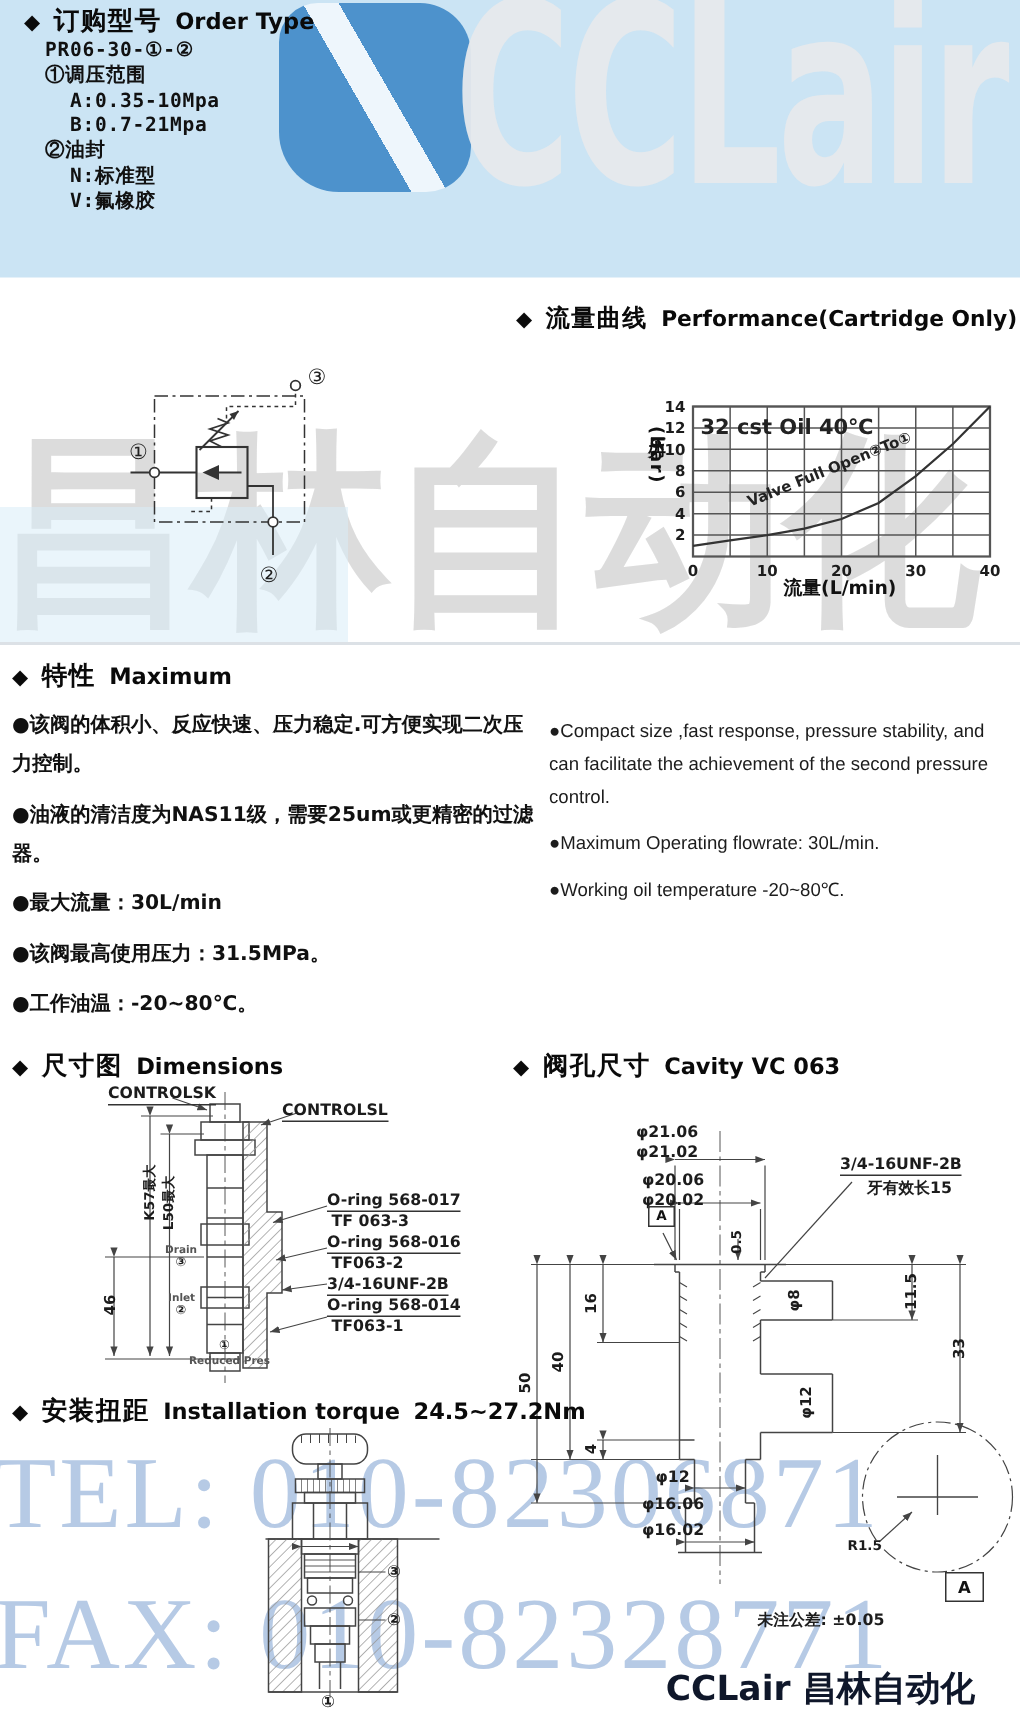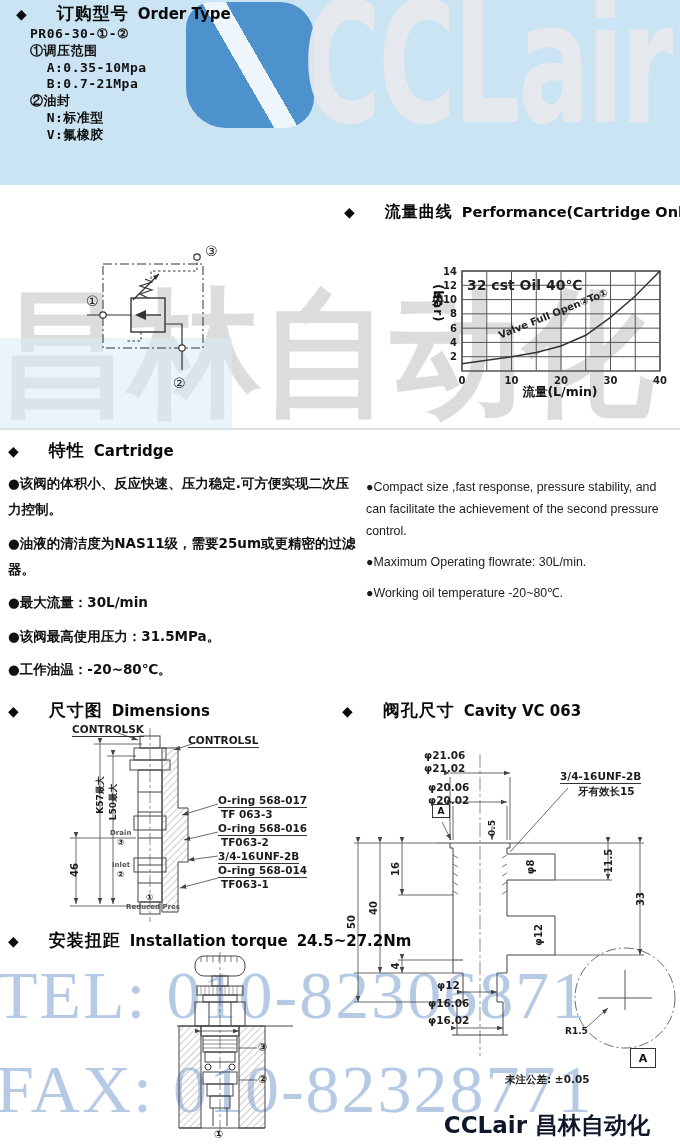--- a/index.html
+++ b/index.html
@@ -21,21 +21,21 @@
            color:#d7d7d7; opacity:.85; white-space:nowrap; transform:scaleX(.95);
            transform-origin:left top; letter-spacing:0; }
   .band2b { left:0; top:338px; width:232px; height:92px; background:#d9ecf8; opacity:.55; }
   .wm-serif { font-family:"Liberation Serif", serif; font-size:68px; font-weight:normal;
               color:rgba(122,158,208,0.55); white-space:nowrap; letter-spacing:2px; }
   .divider { left:0; top:428px; width:680px; height:2px; background:#dce1e6; }
 
   .sec-head { display:flex; align-items:baseline; gap:9px; font-weight:bold;
               color:#0a0a0a; white-space:nowrap; }
   .sec-head .dia { font-size:14px; }
-  .sec-head .zh { font-size:17px; letter-spacing:1px;margin-left:21px; }
+  .sec-head .zh { font-size:17px; letter-spacing:1px; }
   .sec-head .en { font-size:15px; }
 
   .code-block div { font-family:"DejaVu Sans Mono", monospace; font-weight:bold;
                     font-size:13px; line-height:16.8px; white-space:pre; letter-spacing:.5px; }
 
   .feat-zh p { font-size:13.5px; font-weight:600; line-height:1.95; margin:0 0 7px; }
   .feat-en p { font-size:12.4px; font-weight:400; line-height:1.78; margin:0 0 9px;
                font-family:"Liberation Sans", sans-serif; color:#1c1c1c; }
 
   .lbl { position:absolute; z-index:2; font-size:10.5px; font-weight:bold; color:#1c1c1c;
@@ -150,21 +150,21 @@
     <polyline points="34,100.85714285714286 58.75,97.28571428571429 83.5,93.71428571428572 108.25,89.42857142857143 133,83 157.75,72.28571428571428 182.5,54.42857142857143 207.25,33 232,8" fill="none" stroke="#333" stroke-width="1.5"></polyline>
   </svg>
 <div class="abs ylab z2" style="left:429px;top:282px;height:92px">压力(bar)</div>
 <div class="abs xlab z2" style="left:460px;top:384px;width:200px">流量(L/min)</div>
 <div class="chart-note" style="left:467px;top:277px">32 cst Oil 40℃</div>
 <div class="chart-note" style="left:499px;top:330px;transform:rotate(-22deg);transform-origin:left center;font-size:10px">Valve Full Open②To①</div>
 
 <div class="abs z2 sec-head" style="left:8px;top:439px">
   <span class="dia">◆</span>
   <span class="zh">特性</span>
-  <span class="en">Cartridge</span>
+  <span class="en">Maximum</span>
 </div>
 <div class="abs z2 feat-zh" style="left:8px;top:470px;width:354px">
   <p>●该阀的体积小、反应快速、压力稳定.可方便实现二次压力控制。</p>
   <p>●油液的清洁度为NAS11级，需要25um或更精密的过滤器。</p>
   <p>●最大流量：30L/min</p>
   <p>●该阀最高使用压力：31.5MPa。</p>
   <p>●工作油温：-20~80℃。</p>
 </div>
 <div class="abs z2 feat-en" style="left:366px;top:476px;width:312px">
   <p>●Compact size ,fast response, pressure stability, and can facilitate the achievement of the second pressure control.</p>

